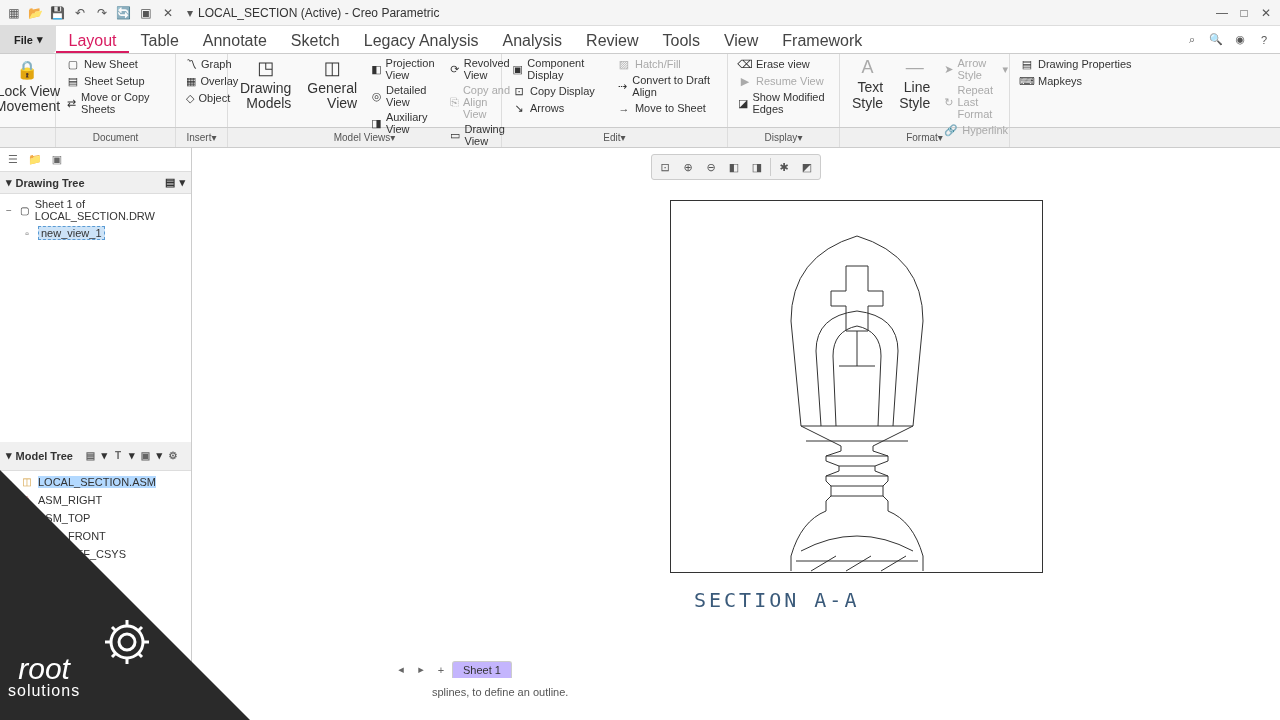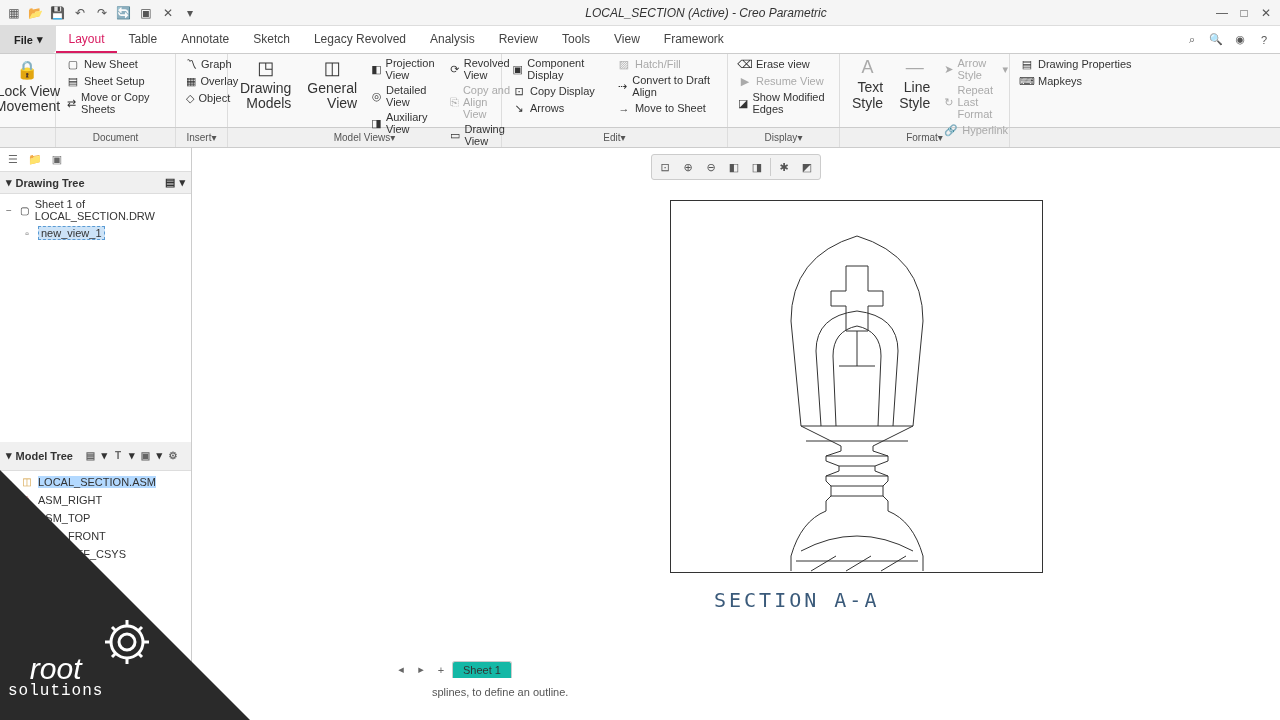--- a/index.html
+++ b/index.html
@@ -1,25 +1,25 @@
 <!DOCTYPE html>
 <html><head>
 <meta charset="utf-8">
 <style>
 * { margin: 0; padding: 0; box-sizing: border-box; font-family: Arial, sans-serif; }
 body { width: 1280px; height: 720px; background: #fff; overflow: hidden; font-size: 11px; color: #333; }
 
 .title-bar { height: 26px; background: #f5f5f5; display: flex; align-items: center; padding: 0 6px; border-bottom: 1px solid #ddd; }
 .title-bar .icons { display: flex; gap: 6px; }
 .title-bar .tb-icon { width: 16px; height: 16px; display: inline-flex; align-items: center; justify-content: center; color: #555; font-size: 12px; }
-.title-bar .title { flex: 1; text-align: center; font-size: 12px; color: #333; font-style: italic; }
+.title-bar .title { flex: 1; font-size: 12px; color: #333; }
 .title-bar .win-controls { display: flex; gap: 6px; }
 
 .menu-bar { height: 28px; background: #fff; display: flex; border-bottom: 1px solid #ccc; }
-.menu-item { padding: 6px 12px; font-size: 12px; color: #444; cursor: pointer; border-bottom: 2px solid transparent; }
+.menu-item { padding: 6px 12px; font-size: 16px; color: #444; cursor: pointer; border-bottom: 2px solid transparent; }
 .menu-item.active { color: #d81b60; border-bottom: 2px solid #d81b60; }
 .file-btn { background: #ddd; border-radius: 0 0 4px 0; padding: 6px 14px; font-weight: bold; color: #222; display: flex; align-items: center; gap: 4px; }
 .menu-right-icons { margin-left: auto; display: flex; gap: 8px; align-items: center; padding-right: 8px; }
 .menu-right-icons span { width: 16px; height: 16px; display: inline-flex; align-items: center; justify-content: center; color: #555; }
 
 .ribbon { height: 74px; background: #f9f9f9; display: flex; border-bottom: 1px solid #ccc; }
 .ribbon-group { border-right: 1px solid #ddd; padding: 2px 6px; display: flex; flex-direction: column; position: relative; }
 .ribbon-inner { display: flex; gap: 4px; height: 56px; }
 .ribbon-col { display: flex; flex-direction: column; gap: 1px; }
 .ribbon-btn-v { display: flex; flex-direction: column; align-items: center; justify-content: center; padding: 2px 6px; gap: 2px; cursor: pointer; }
@@ -45,33 +45,33 @@
 .tree-item.selected span.label { background: #b3d9ff; }
 .tree-item.selected-box span.label { background: #cde3f7; border: 1px dashed #5a9bd4; padding: 0 2px; }
 .model-tree-toolbar { display: flex; align-items: center; gap: 3px; padding: 2px 4px; }
 .model-tree-toolbar .ico { width: 16px; height: 16px; display:inline-flex; align-items:center; justify-content:center; color: #666; font-size: 10px;}
 
 .canvas { flex: 1; position: relative; background: #fff; }
 .view-toolbar { position: absolute; top: 6px; left: 50%; transform: translateX(-50%); display: flex; gap: 3px; background: #f2f2f2; padding: 3px; border: 1px solid #ccc; border-radius: 3px; }
 .view-toolbar .vt-btn { width: 20px; height: 18px; display: flex; align-items: center; justify-content: center; color: #555; font-size: 11px; cursor: pointer; }
 
 .drawing-frame { position: absolute; left: 478px; top: 52px; width: 373px; height: 373px; border: 1px solid #333; background: #fff; }
-.section-label { position: absolute; left: 522px; top: 440px; font-family: monospace; font-size: 20px; letter-spacing: 3px; color: #3a5a7a; }
+.section-label { position: absolute; left: 502px; top: 440px; font-family: monospace; font-size: 20px; letter-spacing: 3px; color: #3a5a7a; }
 
 .status { position: absolute; left: 200px; bottom: 58px; font-size: 10px; color: #666; letter-spacing: 1px; }
 .sheet-tabs { position: absolute; left: 200px; bottom: 40px; display: flex; align-items: center; gap: 2px; font-size: 11px; }
 .sheet-tabs .nav { width: 18px; height: 16px; display: inline-flex; align-items: center; justify-content: center; color: #666; cursor: pointer; }
-.sheet-tab { padding: 2px 10px; border: 1px solid #ccc; border-bottom: none; background: #14b8a6; border-radius: 3px 3px 0 0; }
+.sheet-tab { padding: 2px 10px; border: 1px solid #ccc; border-bottom: none; background: #c4b5fd; border-radius: 3px 3px 0 0; }
 .hint { position: absolute; left: 240px; bottom: 20px; font-size: 11px; color: #555; }
 
 .logo-overlay { position: absolute; left: 0; bottom: 0; width: 250px; height: 250px; overflow: hidden; pointer-events: none; }
 .logo-triangle { position: absolute; width: 0; height: 0; border-left: 250px solid #2a2a2a; border-top: 250px solid transparent; }
 .logo-text { position: absolute; bottom: 20px; left: 8px; color: #fff; font-family: Georgia, serif; }
 .logo-text .l1 { font-size: 30px; font-style: italic; line-height: 0.9; text-align: center; }
-.logo-text .l2 { font-size: 16px; letter-spacing: 1px; font-family: Liberation Mono, monospace; }
+.logo-text .l2 { font-size: 16px; letter-spacing: 1px; }
 .logo-gear { position: absolute; bottom: 50px; left: 100px; width: 55px; height: 55px; }
 
 svg { display: block; }
 </style>
 </head>
 <body>
 
 <div class="title-bar">
   <div class="icons">
     <span class="tb-icon">▦</span>
@@ -95,21 +95,21 @@
 <div class="menu-bar">
   <div class="file-btn">
       <span>File</span>
       <span>▾</span>
     </div>
   <div id="menu-items" style="display: flex;">
       <div class="menu-item active">Layout</div>
       <div class="menu-item">Table</div>
       <div class="menu-item">Annotate</div>
       <div class="menu-item">Sketch</div>
-      <div class="menu-item">Legacy Revolved</div>
+      <div class="menu-item">Legacy Analysis</div>
       <div class="menu-item">Analysis</div>
       <div class="menu-item">Review</div>
       <div class="menu-item">Tools</div>
       <div class="menu-item">View</div>
       <div class="menu-item">Framework</div>
     </div>
   <div class="menu-right-icons">
     <span>⌕</span>
     <span>🔍</span>
     <span>◉</span>

